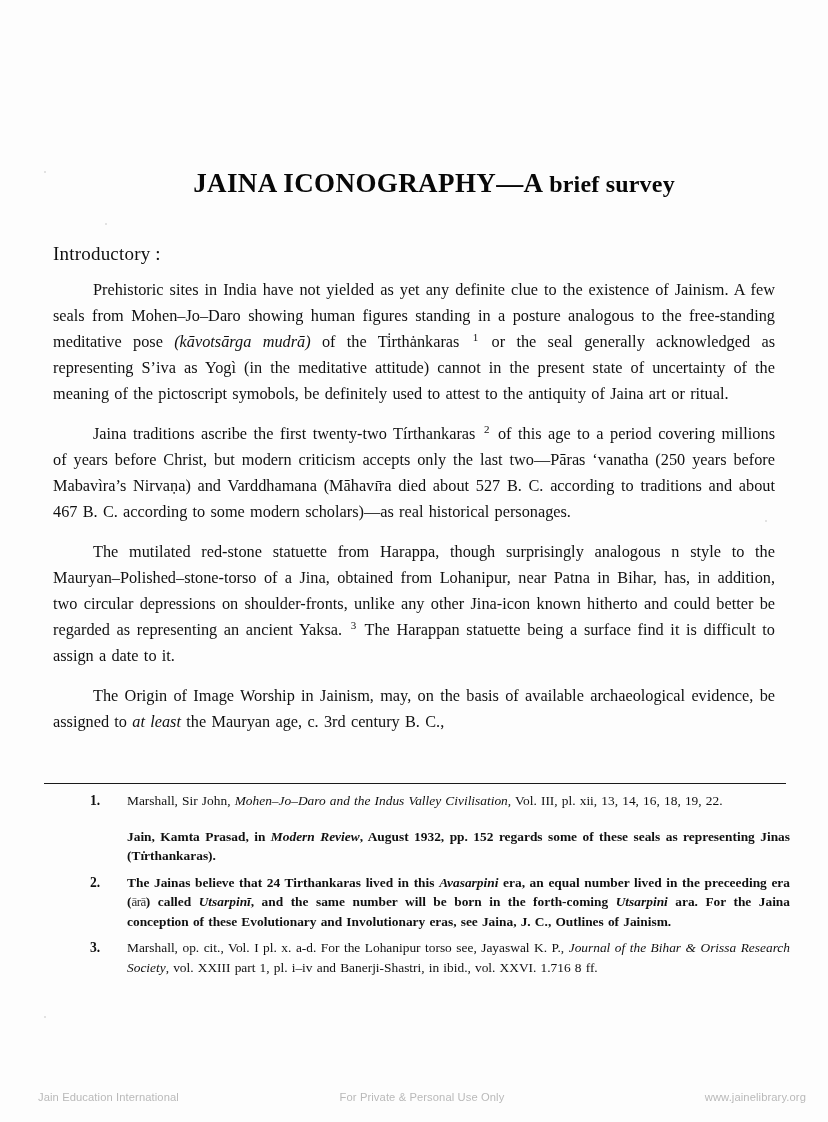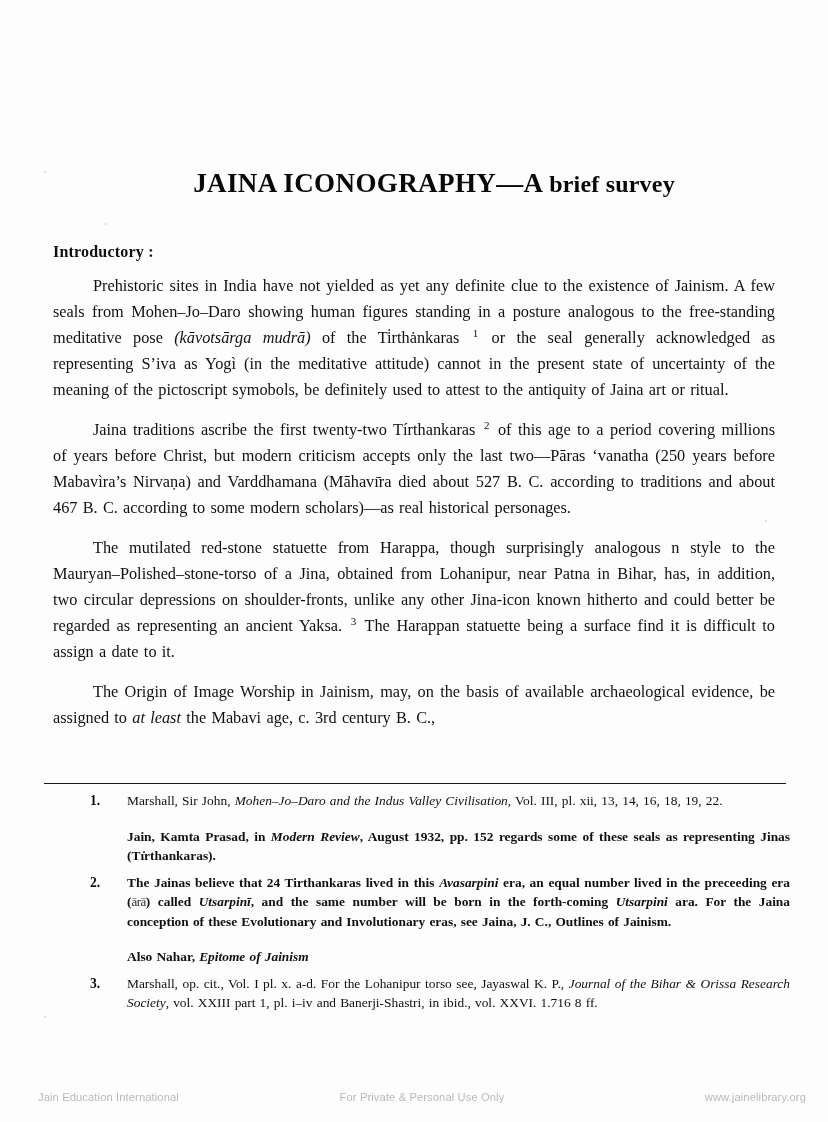--- a/index.html
+++ b/index.html
@@ -52,22 +52,22 @@
   }
 
   
   .body-block {
     position: absolute;
     left: 53px;
     top: 243px;
     width: 722px;
   }
   .section-head {
-    font-size: 16px;
-    font-weight: bold;
+    font-size: 19px;
+    font-weight: normal;
     margin: 0 0 12px 0;
     letter-spacing: 0.2px;
   }
   p.para {
     margin: 0 0 14px 0;
     font-size: 16.3px;
     line-height: 26px;
     text-align: justify;
     text-justify: inter-word;
     word-spacing: 1.2px;
@@ -172,39 +172,38 @@
   <div class="body-block">
 
     <div class="section-head">Introductory :</div>
 
     <p class="para indent"><span>Prehistoric  sites  in  India  have  not  yielded  as  yet  any  definite  clue  to  the existence  of  Jainism.  A  few  seals  from  Mohen–Jo–Daro  showing   human  figures standing in a posture analogous to the free-standing meditative pose  </span><i>(kāvotsārga mudrā)</i><span> of the Ti̇rthȧnkaras </span><sup class="fn">1</sup><span> or the seal generally acknowledged  as  representing  S’iva as Yogì (in the meditative attitude) cannot in the  present  state  of  uncertainty  of the meaning of  the  pictoscript  symobols,  be definitely   used   to  attest to  the   antiquity  of  Jaina  art or ritual.</span></p>
 
     <p class="para indent"><span>Jaina traditions ascribe the first  twenty-two Tírthankaras </span><sup class="fn">2</sup><span> of this age to a period covering millions of years before  Christ,  but  modern  criticism  accepts  only  the  last two—Pāras ‘vanatha (250 years before Mabavìra’s Nirvaṇa) and Varddhamana (Māhavı̄ra died about 527 B. C. according to traditions  and  about  467 B. C.  according  to some modern scholars)—as real historical personages.</span></p>
 
     <p class="para indent"><span>The mutilated red-stone statuette from Harappa,  though  surprisingly  analogous n  style  to  the  Mauryan–Polished–stone-torso  of  a  Jina,  obtained from Lohanipur, near  Patna  in  Bihar,  has, in  addition,  two  circular  depressions  on  shoulder-fronts, unlike any other Jina-icon known hitherto and could  better be regarded as representing an ancient Yaksa. </span><sup class="fn">3</sup><span>   The  Harappan  statuette  being  a  surface  find  it  is  difficult to assign a date to it.</span></p>
 
-    <p class="para indent last-flat"><span>The  Origin  of  Image  Worship  in  Jainism,  may,  on  the  basis  of  available archaeological evidence, be assigned to </span><i>at least</i><span> the  Mabavi  age, c. 3rd century B. C.,</span></p>
+    <p class="para indent last-flat"><span>The  Origin  of  Image  Worship  in  Jainism,  may,  on  the  basis  of  available archaeological evidence, be assigned to </span><i>at least</i><span> the  Mauryan  age, c. 3rd century B. C.,</span></p>
 
   </div>
 
   <div class="fn-rule"></div>
 
   <div class="footnotes">
 
     <div class="fn-item">
       <span class="fn-num">1.</span>
       <span class="fn-body"><span>Marshall, Sir John, </span><span style="font-style: italic;">Mohen–Jo–Daro  and  the  Indus  Valley  Civilisation</span><span>, Vol. III, pl. xii, 13, 14, 16, 18, 19, 22.</span></span>
     </div>
     <div class="fn-sub tight"><span>Jain, Kamta Prasad, in </span><span style="font-style: italic;">Modern Review</span><span>,  August 1932, pp.  152  regards  some  of  these seals as representing Jinas (Tı̇rthankaras).</span></div>
 
     <div class="fn-item">
       <span class="fn-num">2.</span>
       <span class="fn-body"><span style="font-weight: bold;">The Jainas believe that 24 Tirthankaras lived in  this </span><span style="font-weight: bold; font-style: italic;">Avasarpini</span><span style="font-weight: bold;">  era, an equal  number lived in the preceeding era (</span><span class="smudge">ārā</span><span style="font-weight: bold;">) called </span><span style="font-weight: bold; font-style: italic;">Utsarpinī</span><span style="font-weight: bold;">, and  the same  number will be born in the forth-coming </span><span style="font-weight: bold; font-style: italic;">Utsarpini</span><span style="font-weight: bold;"> ara.   For the Jaina  conception  of  these  Evolutionary  and  Involutionary eras, see Jaina, J. C., Outlines of Jainism.</span></span>
     </div>
-    <div class="fn-sub tight"><span>Also Nahar, </span><span style="font-style: italic;">Epitome of Jainism</span></div>
 
     <div class="fn-item">
       <span class="fn-num">3.</span>
       <span class="fn-body"><span>Marshall, op. cit., Vol. I pl. x. a-d.  For  the  Lohanipur  torso  see, Jayaswal K. P., </span><span style="font-style: italic;">Journal of the Bihar &amp; Orissa Research Society</span><span>,  vol.  XXIII  part  1, pl. i–iv  and  Banerji-Shastri,  in </span><span style="">ibid.</span><span>, vol. XXVI. 1.716 8 ff.</span></span>
     </div>
 
   </div>
 
   <div class="footer">
     <span class="left">Jain Education International</span>

